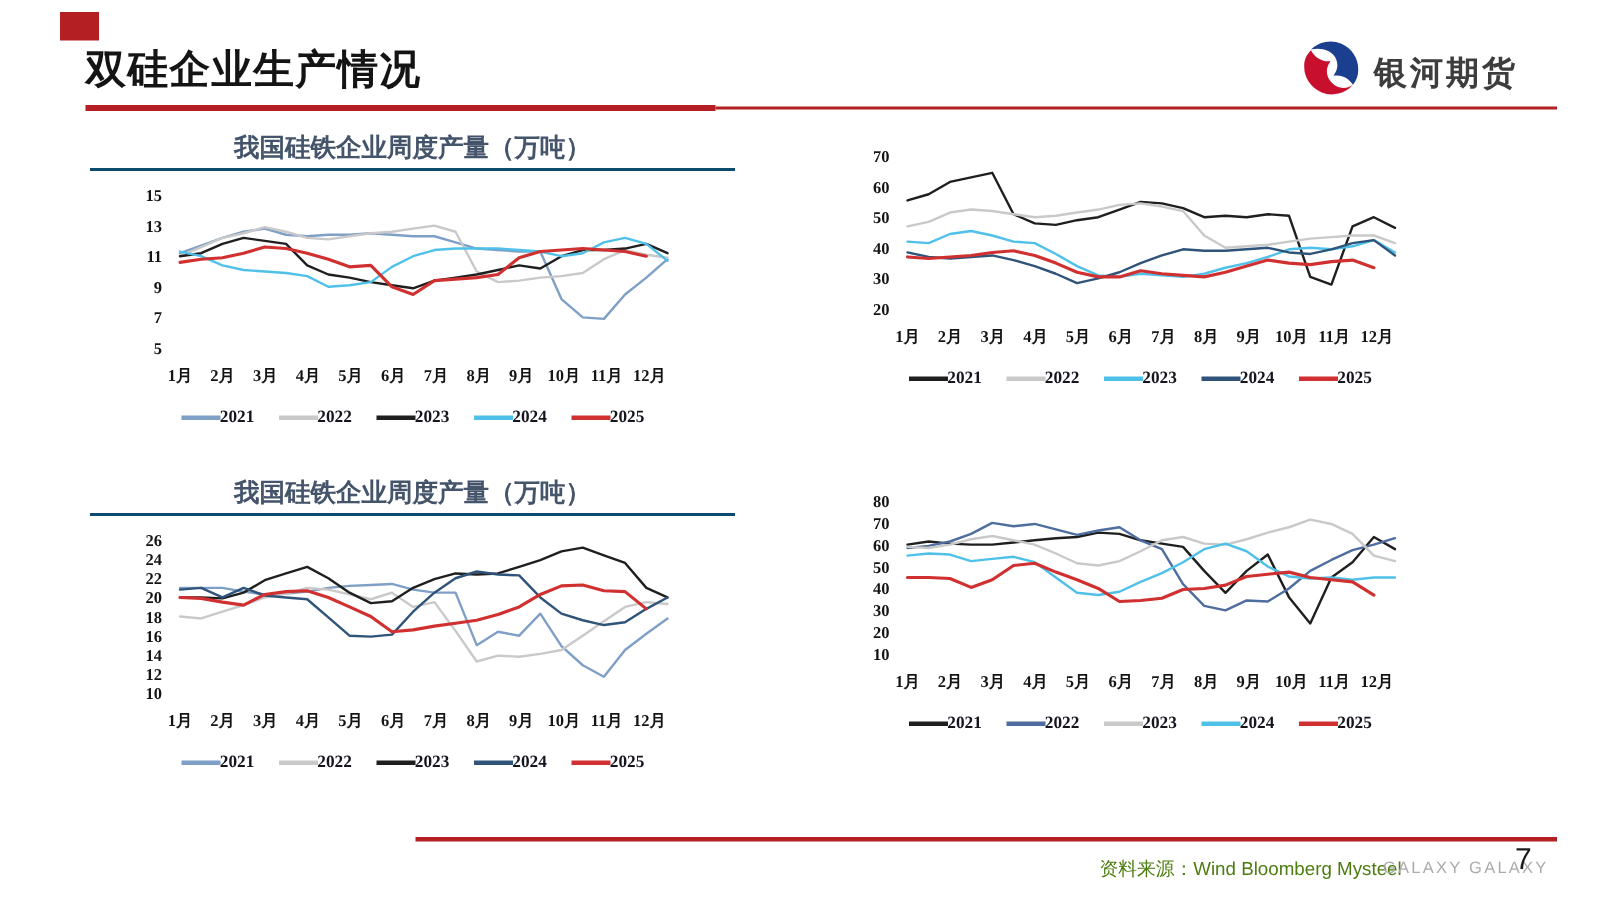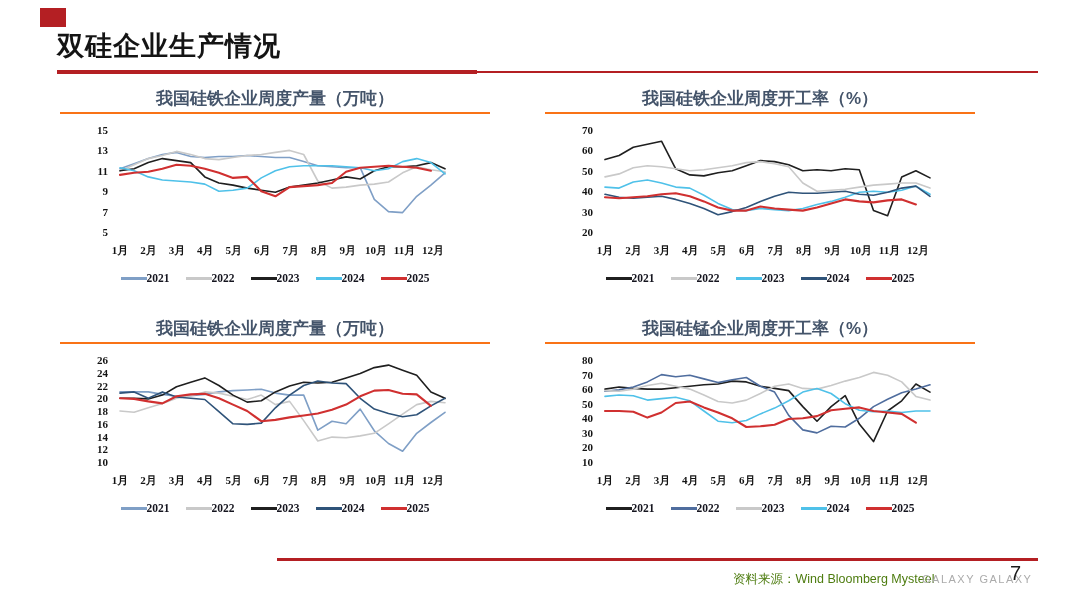--- a/index.html
+++ b/index.html
@@ -9,21 +9,21 @@
   .corner-sq{position:absolute;left:40px;top:8px;width:26px;height:19px;background:#b41f23;}
   .page-title{position:absolute;left:57px;top:28px;font-size:27px;font-weight:bold;color:#141414;letter-spacing:1px;}
   .hr-thick{position:absolute;left:57px;top:70px;width:420px;height:4px;background:#b41f23;}
   .hr-thin{position:absolute;left:477px;top:71px;width:561px;height:2px;background:#b41f23;}
   
   .logo{position:absolute;left:866px;top:26px;display:flex;align-items:center;gap:8px;}
   .logo-text{font-size:22px;font-weight:bold;color:#3d3d3d;letter-spacing:2px;}
   
   .chart{position:absolute;width:430px;height:224px;}
   .chart-title{height:24px;line-height:22px;text-align:center;font-size:17px;font-weight:bold;
-               color:#44546a;border-bottom:2px solid #f97316;}
+               color:#44546a;border-bottom:2px solid #0c4a6e;}
   .chart svg{display:block;margin-top:4px;}
   .tick{font-family:"Liberation Serif",serif;font-weight:bold;font-size:11px;fill:#141414;}
   .legend{display:flex;justify-content:center;gap:16px;margin-top:2px;}
   .legend-item{display:flex;align-items:center;gap:0;}
   .legend-sw{width:26px;height:3px;display:inline-block;}
   .legend-yr{font-family:"Liberation Serif",serif;font-weight:bold;font-size:11.5px;color:#15151f;}
   
   .footer-line{position:absolute;left:277px;top:558px;width:761px;height:3px;background:#b41f23;}
   .footer-src{position:absolute;left:733px;top:571px;font-size:12.5px;color:#4d7c0f;}
   .footer-brand{position:absolute;left:922px;top:573px;font-size:11px;color:#ababab;letter-spacing:1.5px;}
@@ -32,20 +32,29 @@
 </head>
 <body>
 
 <div class="slide">
 
   <div class="corner-sq"></div>
   <div class="page-title">双硅企业生产情况</div>
   <div class="hr-thick"></div>
   <div class="hr-thin"></div>
 
+  <div class="logo">
+    <span>
+      <svg width="42" height="40" viewBox="0 0 42 40">
+        <path d="M8 7 A 18.5 18.5 0 0 1 39.5 20.5 C 39.5 24 38.5 27.5 36 30.5 C 33 26 28.5 23.5 23 24.5 C 27.5 18.5 26 11.5 19.5 8 C 15.5 6 11 6.2 8 7 Z" fill="#1b3f8f"></path>
+        <path d="M36 30.5 A 18.5 18.5 0 0 1 3.5 17.5 C 3.5 14.5 4.5 11 8 7.5 C 10.5 12.5 15.5 15.5 21 14.8 C 16.5 20.5 18.5 28 25 31.5 C 29 33.5 33.5 32.5 36 30.5 Z" fill="#c8102e"></path>
+      </svg>
+    </span>
+    <span class="logo-text">银河期货</span>
+  </div>
 
   <div class="chart" style="left:60px;top:88px;">
     <div class="chart-title">我国硅铁企业周度产量（万吨）</div>
     <svg width="430" height="152" viewBox="0 0 430 152">
         <text x="48" y="118" text-anchor="end" class="tick">5</text>
         <text x="48" y="97.6" text-anchor="end" class="tick">7</text>
         <text x="48" y="77.19999999999999" text-anchor="end" class="tick">9</text>
         <text x="48" y="56.800000000000004" text-anchor="end" class="tick">11</text>
         <text x="48" y="36.39999999999999" text-anchor="end" class="tick">13</text>
         <text x="48" y="16" text-anchor="end" class="tick">15</text>
@@ -85,21 +94,20 @@
           <span class="legend-yr">2024</span>
         </span>
         <span class="legend-item">
           <span class="legend-sw" style="background: rgb(208, 48, 48);"></span>
           <span class="legend-yr">2025</span>
         </span>
       </div>
   </div>
 
   <div class="chart" style="left:545px;top:88px;">
-    <div class="chart-title">我国硅铁企业周度开工率（%）</div>
     <svg width="430" height="152" viewBox="0 0 430 152">
         <text x="48" y="118" text-anchor="end" class="tick">20</text>
         <text x="48" y="97.6" text-anchor="end" class="tick">30</text>
         <text x="48" y="77.19999999999999" text-anchor="end" class="tick">40</text>
         <text x="48" y="56.800000000000004" text-anchor="end" class="tick">50</text>
         <text x="48" y="36.39999999999999" text-anchor="end" class="tick">60</text>
         <text x="48" y="16" text-anchor="end" class="tick">70</text>
         <text x="60" y="136" text-anchor="middle" class="tick">1月</text>
         <text x="88.45454545454545" y="136" text-anchor="middle" class="tick">2月</text>
         <text x="116.9090909090909" y="136" text-anchor="middle" class="tick">3月</text>
@@ -190,21 +198,20 @@
           <span class="legend-yr">2024</span>
         </span>
         <span class="legend-item">
           <span class="legend-sw" style="background: rgb(208, 48, 48);"></span>
           <span class="legend-yr">2025</span>
         </span>
       </div>
   </div>
 
   <div class="chart" style="left:545px;top:318px;">
-    <div class="chart-title">我国硅锰企业周度开工率（%）</div>
     <svg width="430" height="152" viewBox="0 0 430 152">
         <text x="48" y="118" text-anchor="end" class="tick">10</text>
         <text x="48" y="103.42857142857143" text-anchor="end" class="tick">20</text>
         <text x="48" y="88.85714285714286" text-anchor="end" class="tick">30</text>
         <text x="48" y="74.28571428571428" text-anchor="end" class="tick">40</text>
         <text x="48" y="59.714285714285715" text-anchor="end" class="tick">50</text>
         <text x="48" y="45.14285714285714" text-anchor="end" class="tick">60</text>
         <text x="48" y="30.57142857142857" text-anchor="end" class="tick">70</text>
         <text x="48" y="16" text-anchor="end" class="tick">80</text>
         <text x="60" y="136" text-anchor="middle" class="tick">1月</text>

